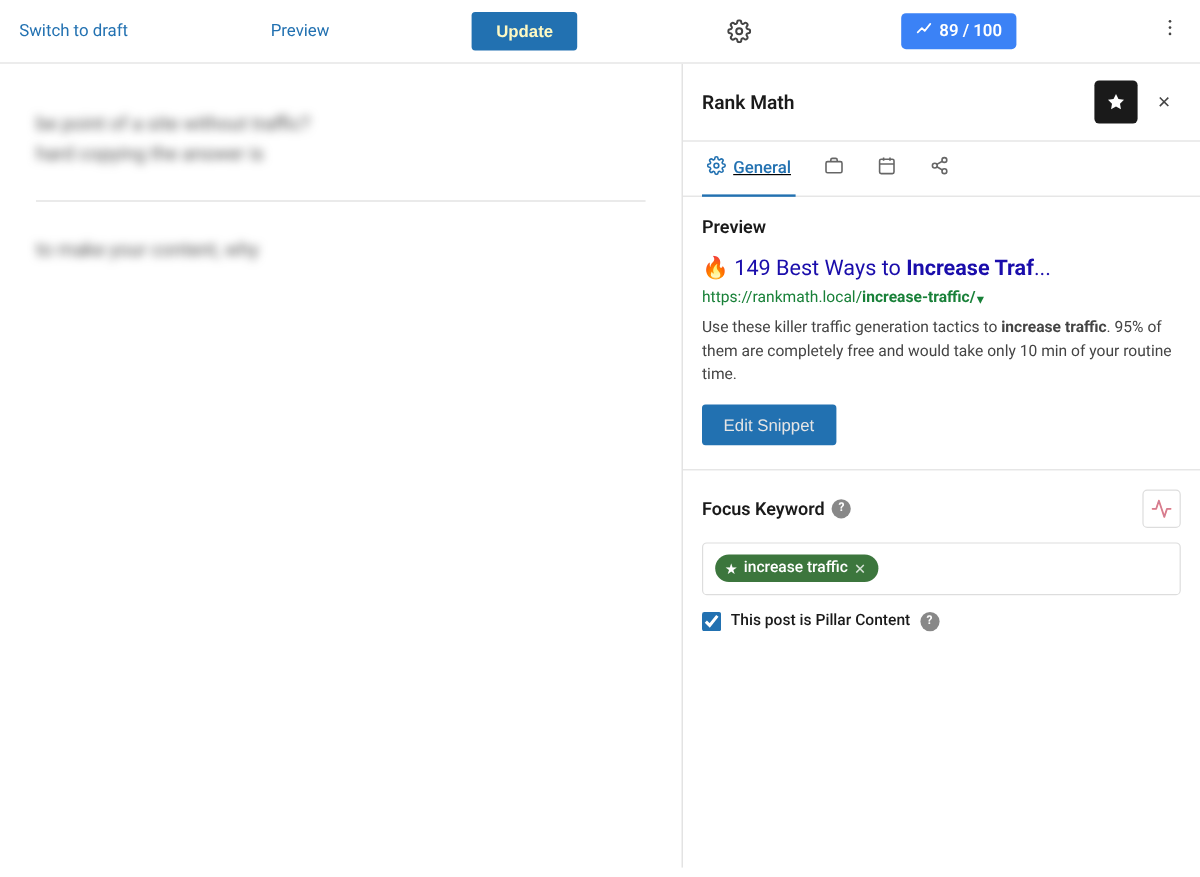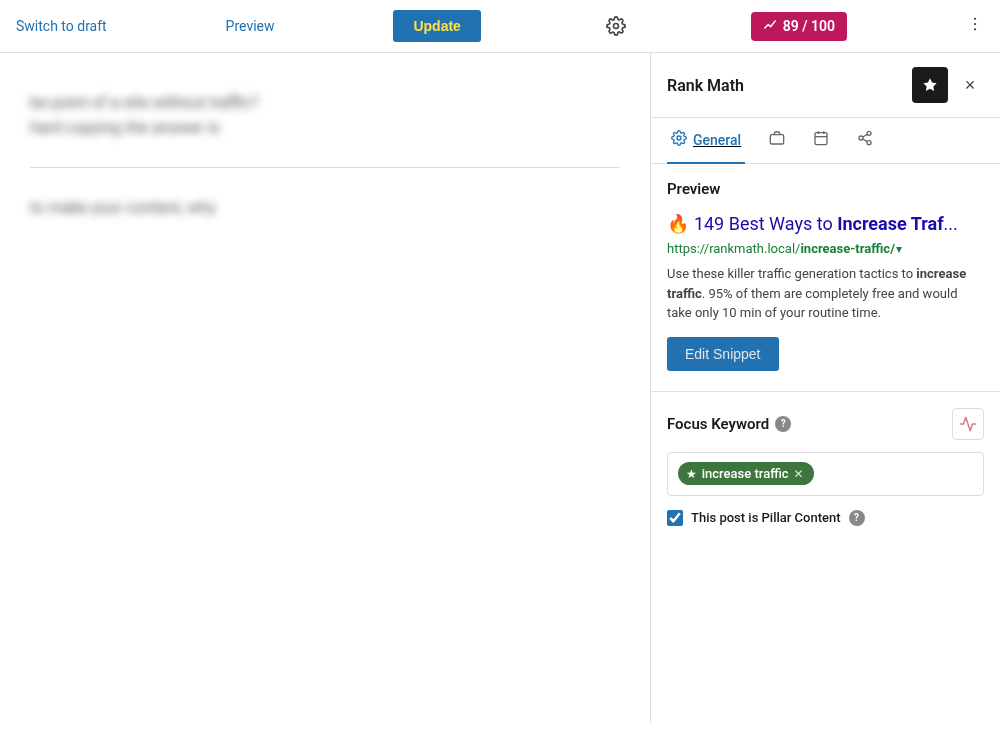--- a/index.html
+++ b/index.html
@@ -26,42 +26,42 @@
     }
     .toolbar-link {
       color: #2271b1;
       font-size: 14px;
       font-weight: 400;
       cursor: pointer;
       text-decoration: none;
     }
     .btn-update {
       background: #2271b1;
-      color: #fde047;
+      color: #fef9c3;
       border: none;
       border-radius: 3px;
       padding: 8px 20px;
       font-size: 14px;
       font-weight: 600;
       cursor: pointer;
     }
     .gear-icon-btn {
       background: none;
       border: none;
       cursor: pointer;
       color: #444;
       font-size: 20px;
       display: flex;
       align-items: center;
       justify-content: center;
       width: 32px;
       height: 32px;
     }
     .score-badge {
-      background: #be185d;
+      background: #3b82f6;
       color: #fff;
       border-radius: 4px;
       padding: 6px 12px;
       font-size: 14px;
       font-weight: 600;
       display: flex;
       align-items: center;
       gap: 6px;
       cursor: pointer;
     }
@@ -112,21 +112,21 @@
     }
     .editor-blur-bottom {
       filter: blur(4px);
       color: #555;
       font-size: 16px;
       user-select: none;
     }
 
     
     .sidebar {
-      width: 350px;
+      width: 432px;
       border-left: 1px solid #ddd;
       background: #fff;
       display: flex;
       flex-direction: column;
       overflow-y: auto;
     }
 
     
     .sidebar-header {
       display: flex;

